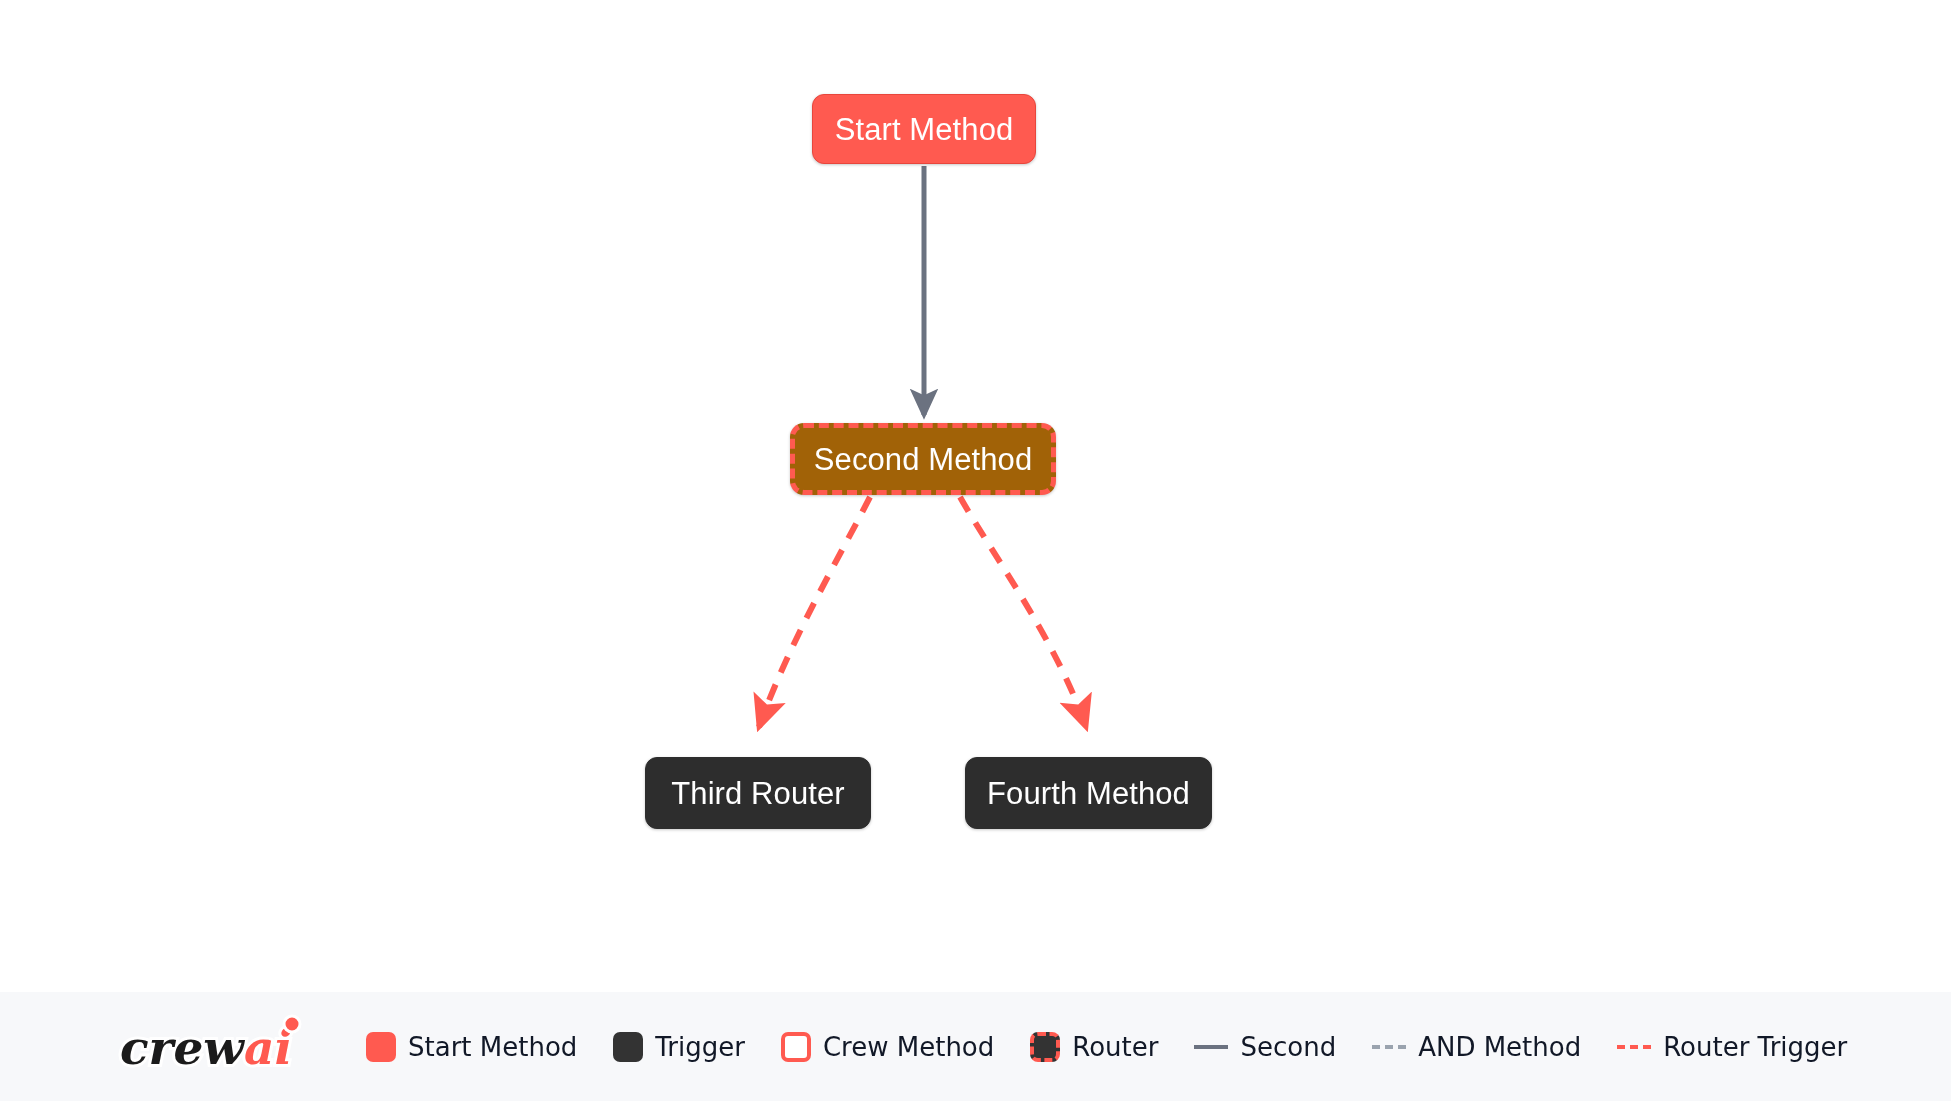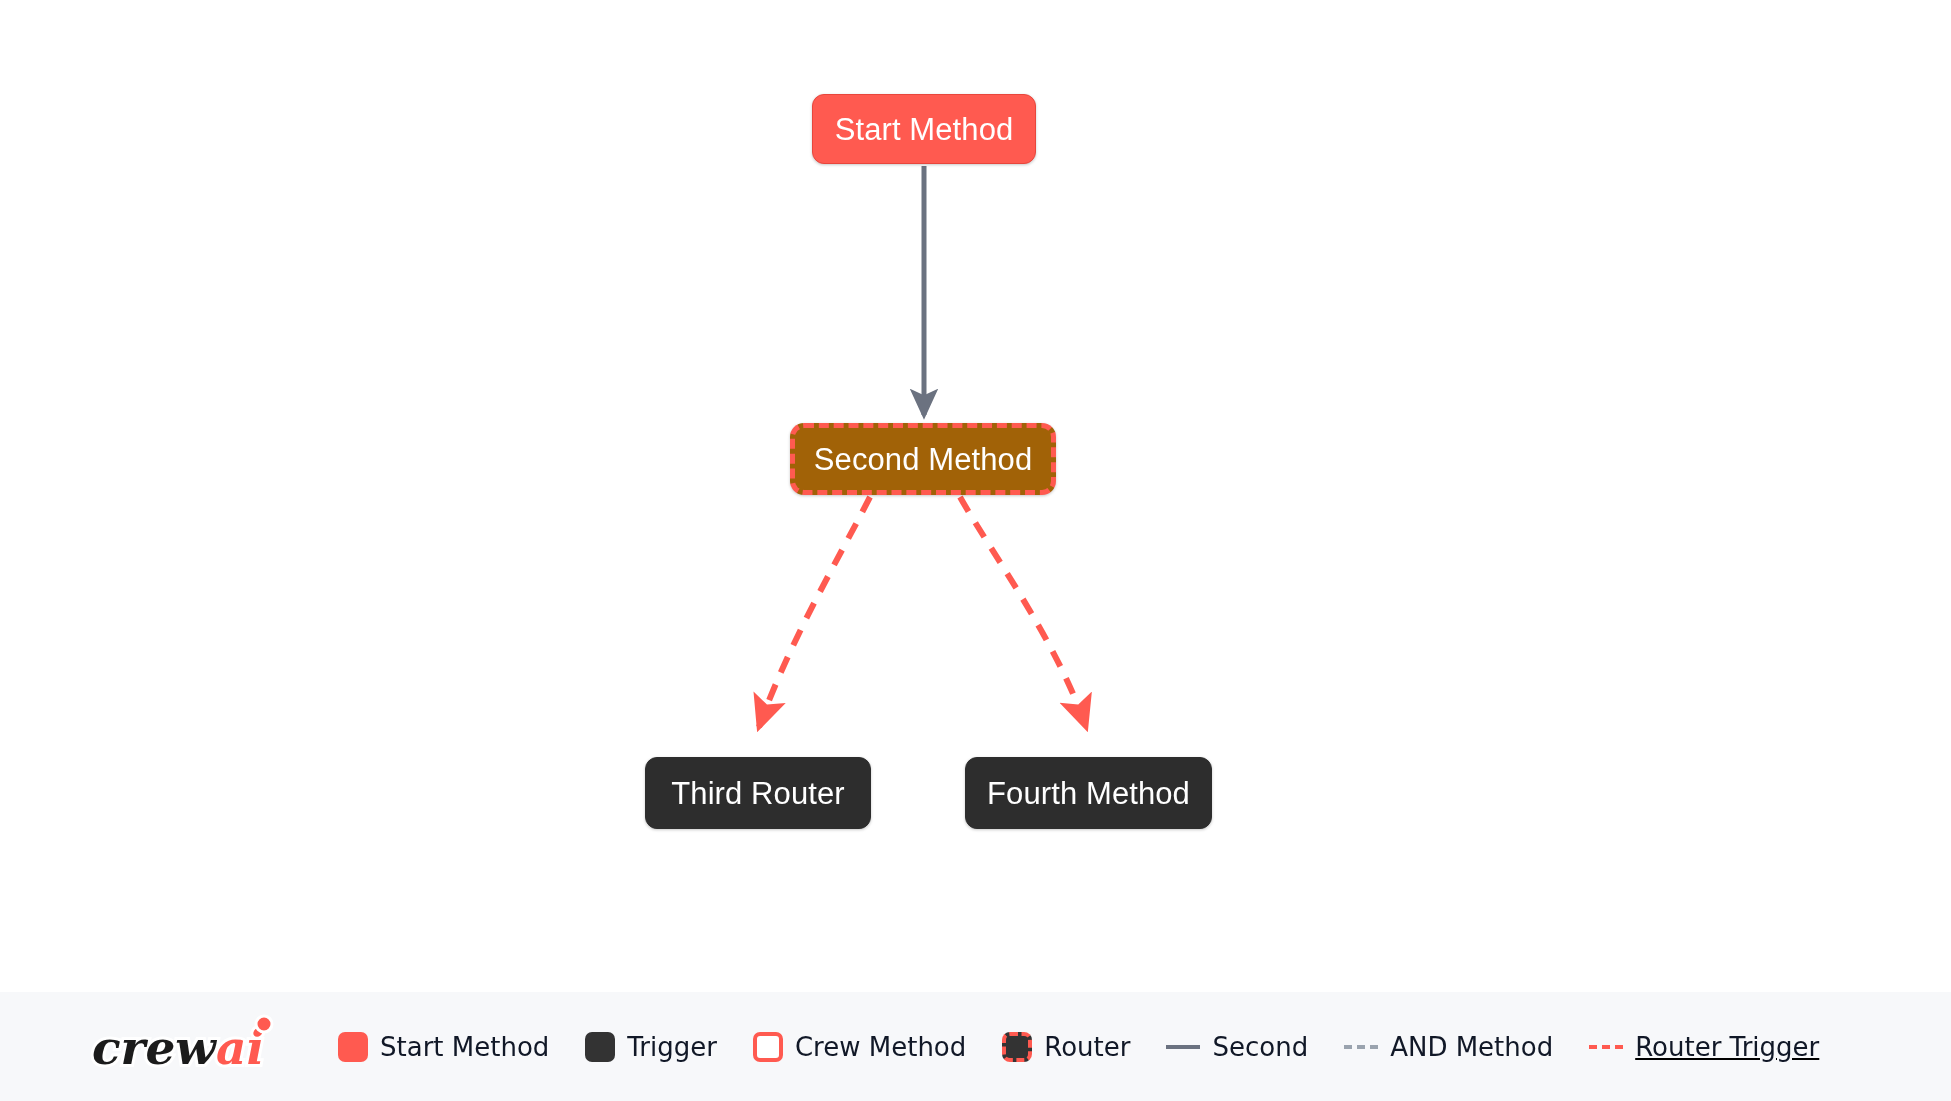--- a/index.html
+++ b/index.html
@@ -63,41 +63,41 @@
   
   #legend-bar {
     position: absolute;
     left: 0;
     top: 992px;
     width: 1951px;
     height: 109px;
     background: #f7f8fa;
     display: flex;
     align-items: center;
-    padding-left: 88px;
+    padding-left: 116px;
     box-sizing: border-box;
   }
   #legend-logo {
     width: 216px;
     height: 70px;
     position: relative;
     flex: 0 0 auto;
     margin-right: 34px;
   }
   .legend-items {
     display: flex;
     align-items: center;
   }
   .legend-item {
     display: flex;
     align-items: center;
     margin-right: 36px;
     white-space: nowrap;
   }
-  .legend-item:last-child { margin-right: 0; text-decoration: underline; }
+  .legend-item:last-child { margin-right: 0; }
   .legend-label {
     font-size: 26px;
     color: #111827;
     margin-left: 12px;
     font-family: "DejaVu Sans", sans-serif;
   }
   .swatch {
     width: 30px;
     height: 30px;
     border-radius: 7px;

